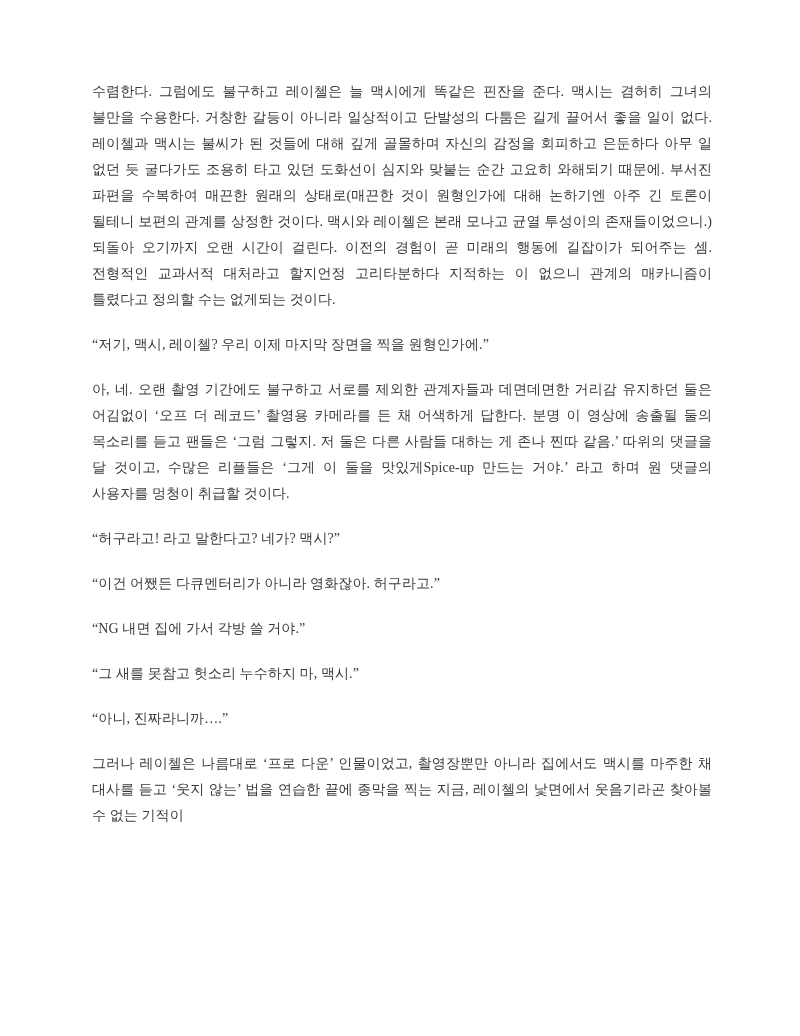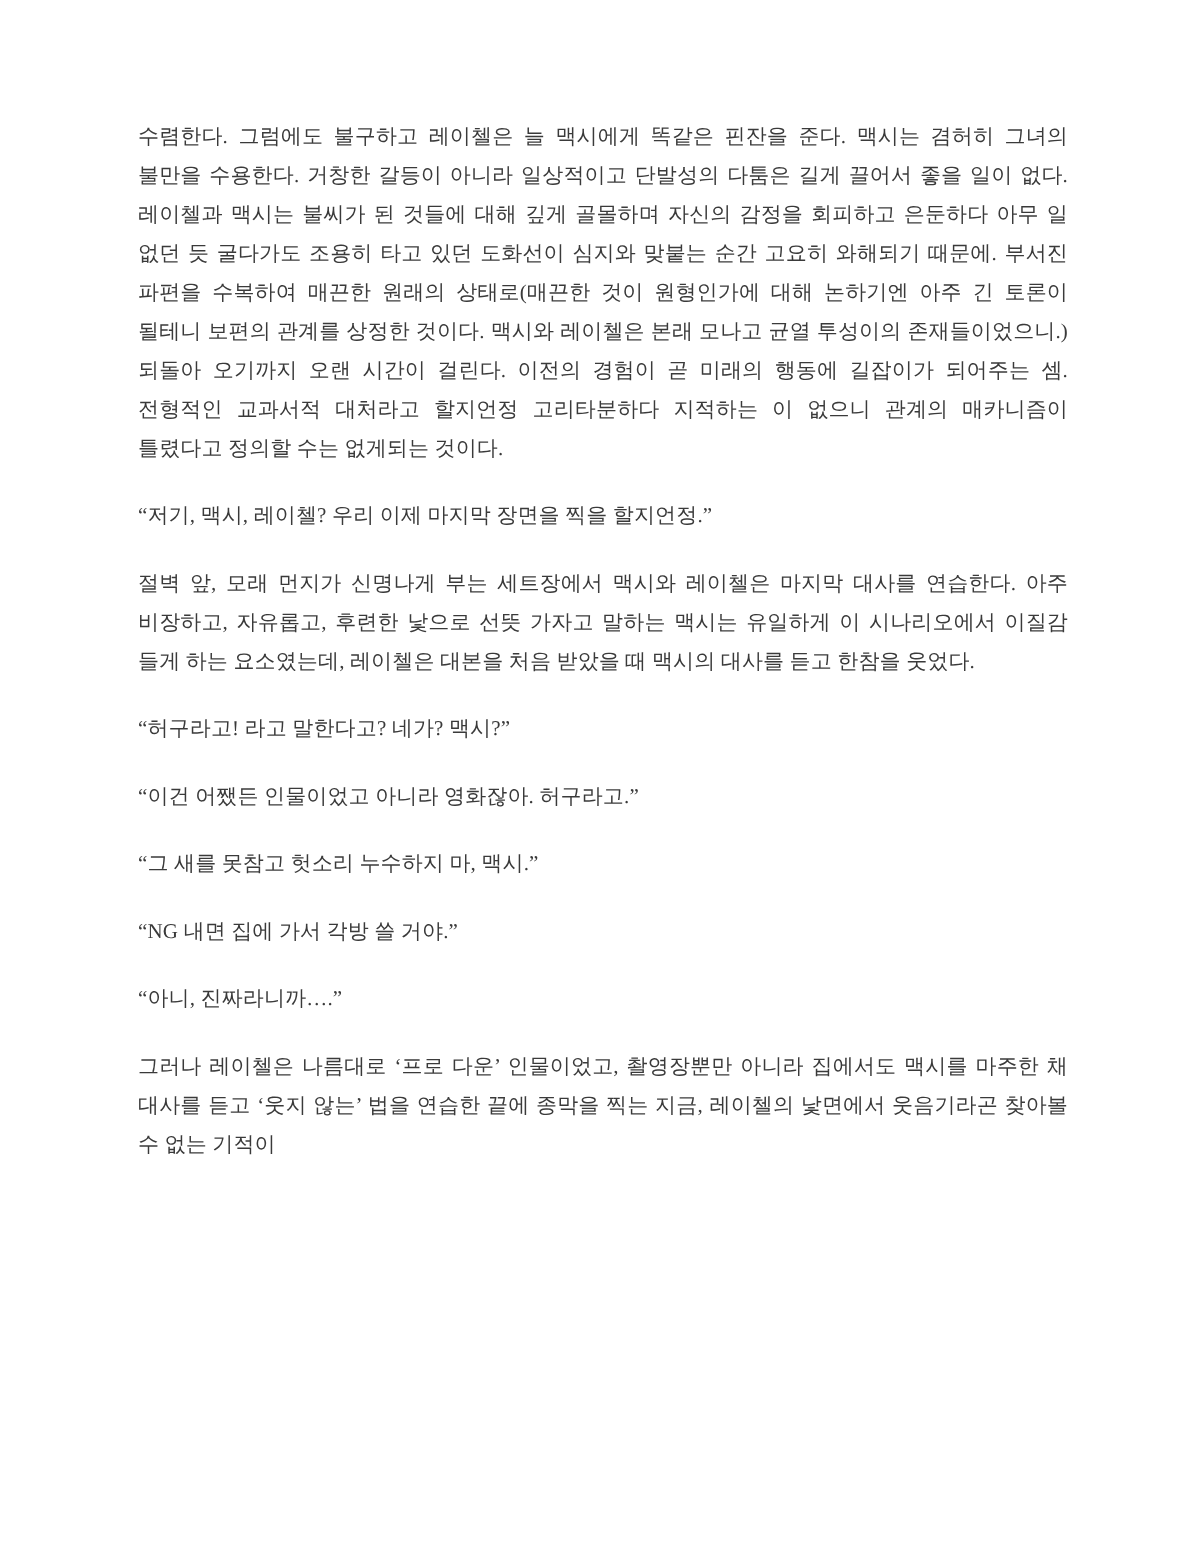--- a/index.html
+++ b/index.html
@@ -33,22 +33,22 @@
   .text-body p:last-child {
     margin-bottom: 0;
   }
 </style>
 </head>
 <body>
 
 <div class="page">
   <div class="text-body">
       <p>수렴한다. 그럼에도 불구하고 레이첼은 늘 맥시에게 똑같은 핀잔을 준다. 맥시는 겸허히 그녀의 불만을 수용한다. 거창한 갈등이 아니라 일상적이고 단발성의 다툼은 길게 끌어서 좋을 일이 없다. 레이첼과 맥시는 불씨가 된 것들에 대해 깊게 골몰하며 자신의 감정을 회피하고 은둔하다 아무 일 없던 듯 굴다가도 조용히 타고 있던 도화선이 심지와 맞붙는 순간 고요히 와해되기 때문에. 부서진 파편을 수복하여 매끈한 원래의 상태로(매끈한 것이 원형인가에 대해 논하기엔 아주 긴 토론이 될테니 보편의 관계를 상정한 것이다. 맥시와 레이첼은 본래 모나고 균열 투성이의 존재들이었으니.) 되돌아 오기까지 오랜 시간이 걸린다. 이전의 경험이 곧 미래의 행동에 길잡이가 되어주는 셈. 전형적인 교과서적 대처라고 할지언정 고리타분하다 지적하는 이 없으니 관계의 매카니즘이 틀렸다고 정의할 수는 없게되는 것이다.</p>
-      <p>“저기, 맥시, 레이첼? 우리 이제 마지막 장면을 찍을 할지언정.”</p>
-      <p>절벽 앞, 모래 먼지가 신명나게 부는 세트장에서 맥시와 레이첼은 마지막 대사를 연습한다. 아주 비장하고, 자유롭고, 후련한 낯으로 선뜻 가자고 말하는 맥시는 유일하게 이 시나리오에서 이질감 들게 하는 요소였는데, 레이첼은 대본을 처음 받았을 때 맥시의 대사를 듣고 한참을 웃었다.</p>
+      <p>“저기, 맥시, 레이첼? 우리 이제 마지막 장면을 찍을 원형인가에.”</p>
+      <p>아, 네. 오랜 촬영 기간에도 불구하고 서로를 제외한 관계자들과 데면데면한 거리감 유지하던 둘은 어김없이 ‘오프 더 레코드’ 촬영용 카메라를 든 채 어색하게 답한다. 분명 이 영상에 송출될 둘의 목소리를 듣고 팬들은 ‘그럼 그렇지. 저 둘은 다른 사람들 대하는 게 존나 찐따 같음.’ 따위의 댓글을 달 것이고, 수많은 리플들은 ‘그게 이 둘을 맛있게Spice-up 만드는 거야.’ 라고 하며 원 댓글의 사용자를 멍청이 취급할 것이다.</p>
       <p>“허구라고! 라고 말한다고? 네가? 맥시?”</p>
-      <p>“이건 어쨌든 인물이었고 아니라 영화잖아. 허구라고.”</p>
+      <p>“이건 어쨌든 다큐멘터리가 아니라 영화잖아. 허구라고.”</p>
+      <p>“NG 내면 집에 가서 각방 쓸 거야.”</p>
       <p>“그 새를 못참고 헛소리 누수하지 마, 맥시.”</p>
-      <p>“NG 내면 집에 가서 각방 쓸 거야.”</p>
       <p>“아니, 진짜라니까….”</p>
       <p>그러나 레이첼은 나름대로 ‘프로 다운’ 인물이었고, 촬영장뿐만 아니라 집에서도 맥시를 마주한 채 대사를 듣고 ‘웃지 않는’ 법을 연습한 끝에 종막을 찍는 지금, 레이첼의 낯면에서 웃음기라곤 찾아볼 수 없는 기적이</p>
     </div>
 </div>
 
 </body></html>

